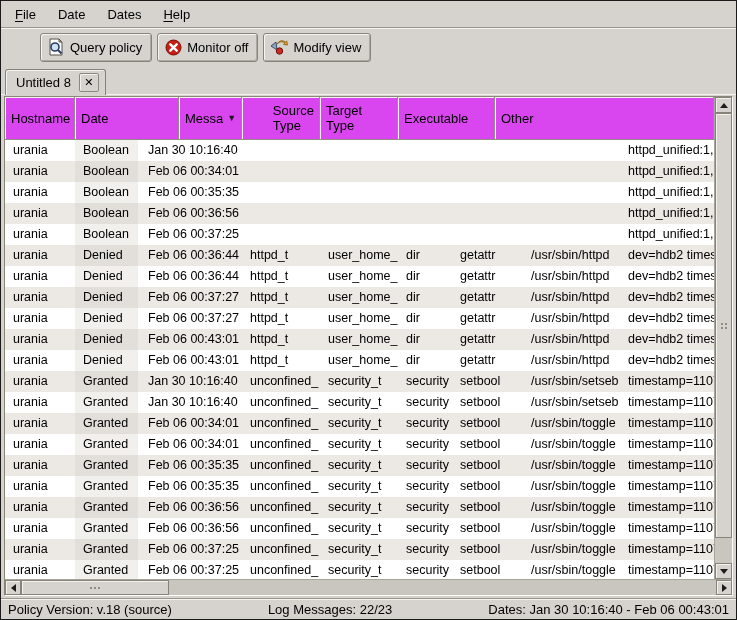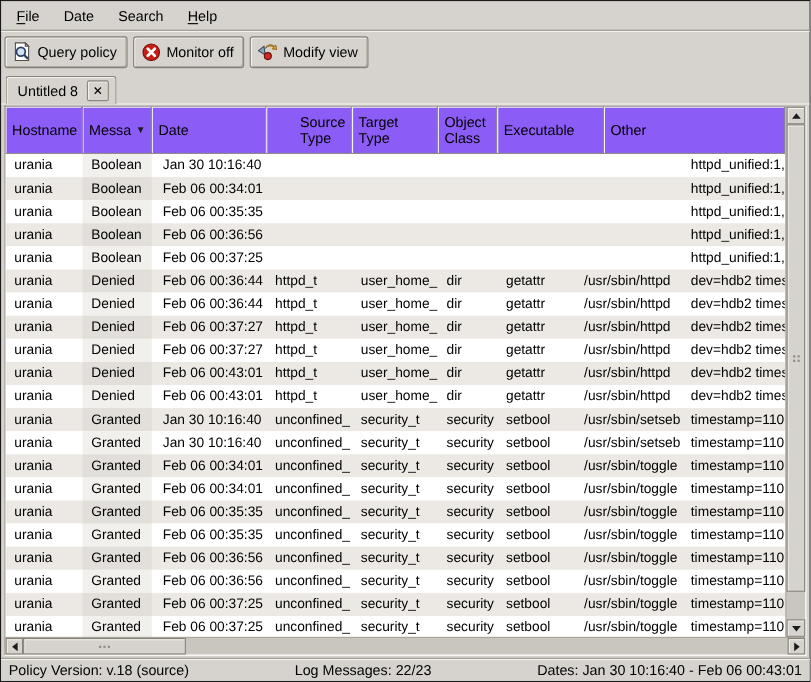--- a/index.html
+++ b/index.html
@@ -9,21 +9,21 @@
   .window { width:737px; height:620px; background:#d6d3ce; border:1px solid #1a1a1a;
             display:flex; flex-direction:column; }
 
   
   .menubar { height:27px; display:flex; align-items:center; padding-left:6px;
              border-bottom:1px solid #9a968c; box-shadow:0 1px 0 #f6f4f1; flex:0 0 auto; }
   .menu-item { padding:3px 8px; margin-right:6px; cursor:default; }
   .menu-item u { text-underline-offset:2px; }
 
   
-  .toolbar { height:38px; display:flex; align-items:center; padding:4px 3px; gap:5px; flex:0 0 auto; }
+  .toolbar { height:38px; display:flex; align-items:center; padding:4px 3px; gap:5px; flex:0 0 auto;margin-left:36px; }
   .tb-btn { display:flex; align-items:center; gap:5px; height:29px; padding:0 9px 0 6px;
             background:#d6d3ce; border:1px solid #87837a; border-radius:3px;
             box-shadow:inset 1px 1px 0 #f7f5f2, inset -1px -1px 0 #aeaaa2; cursor:default;
             font-size:13px; color:#000; font-family:inherit; }
   .tb-icon { width:18px; height:18px; display:inline-flex; align-items:center; justify-content:center; }
 
   
   .tabbar { height:28px; display:flex; align-items:flex-end; padding-left:4px; flex:0 0 auto; }
   .tab { height:26px; display:flex; align-items:center; gap:8px; padding:0 6px 0 10px;
          background:#d6d3ce; border:1px solid #87837a; border-bottom:none;
@@ -35,21 +35,21 @@
 
   
   .notebook { flex:1 1 auto; padding:1px 3px 2px 3px; border-top:1px solid #f3f1ed; min-height:0;
               display:flex; flex-direction:column; }
   .table-frame { flex:1; border:1px solid; border-color:#8a8679 #fdfcfa #fdfcfa #8a8679;
                  background:#fff; display:flex; flex-direction:column; min-height:0; }
   .scroll-wrap { flex:1; display:flex; min-height:0; }
   .table-main { flex:1; display:flex; flex-direction:column; overflow:hidden; }
 
   .thead { height:43px; display:flex; flex:0 0 auto; background:#d6d3ce; }
-  .th { display:flex; align-items:center; padding:0 5px 0 6px; background:#8b5cf6;
+  .th { display:flex; align-items:center; padding:0 5px 0 6px; background:#d946ef;
         border-right:1px solid #928e85; border-bottom:1px solid #928e85;
         box-shadow:inset 1px 1px 0 #f6f4f1; white-space:pre-line; line-height:15px;
         overflow:hidden; cursor:default; }
   .sort-arrow { margin-left:auto; font-size:9px; padding-left:4px; color:#1c1c1c; }
 
   .tbody { flex:1; background:#fff; overflow:hidden; }
   .tr { display:flex; height:21px; }
   .td { line-height:21px; padding-left:8px; white-space:nowrap; overflow:hidden;
         font-size:12.5px; }
   .td.date-col { padding-left:10px; }
@@ -86,21 +86,21 @@
                box-shadow:0 1px 0 #f6f4f1 inset; background:#d6d3ce; }
 </style>
 </head>
 <body>
 
 <div class="window">
 
   <div class="menubar">
       <span class="menu-item"><u>F</u>ile</span>
       <span class="menu-item">Date</span>
-      <span class="menu-item">Search</span>
+      <span class="menu-item">Dates</span>
       <span class="menu-item"><u>H</u>elp</span>
     </div>
 
   <div class="toolbar">
     <button class="tb-btn">
       <span class="tb-icon">
         <svg width="18" height="18" viewBox="0 0 18 18">
           <path d="M3 1 h9 l3 3 v13 h-12 z" fill="#ffffff" stroke="#55514a" stroke-width="1"></path>
           <path d="M12 1 v3 h3 z" fill="#c9c6c0" stroke="#55514a" stroke-width="1"></path>
           <circle cx="8" cy="9" r="4" fill="#cfe2f0" stroke="#2b3e66" stroke-width="1.6"></circle>
@@ -136,28 +136,26 @@
       <span class="tab-close">✕</span>
     </div>
   </div>
 
   <div class="notebook">
     <div class="table-frame">
       <div class="scroll-wrap">
         <div class="table-main">
           <div class="thead" id="thead">
               <div class="th" style="width: 70px; flex: 0 0 70px;"><span>Hostname</span></div>
+              <div class="th" style="width: 104px; flex: 0 0 104px;"><span>Date</span></div>
               <div class="th" style="width: 63px; flex: 0 0 63px;"><span>Messa</span><span class="sort-arrow">▼</span></div>
-              <div class="th" style="width: 104px; flex: 0 0 104px;"><span>Date</span></div>
               <div class="th" style="width: 78px; flex: 0 0 78px; justify-content: flex-end;"><span>Source
 Type</span></div>
               <div class="th" style="width: 78px; flex: 0 0 78px;"><span>Target
 Type</span></div>
-              <div class="th" style="width: 54px; flex: 0 0 54px;"><span>Object
-Class</span></div>
               <div class="th" style="width: 97px; flex: 0 0 97px;"><span>Executable</span></div>
               <div class="th" style="width: 94px; flex: 1 0 94px;"><span>Other</span></div>
             </div>
           <div class="tbody" id="tbody">
               <div class="tr">
                 <div class="td" style="flex: 0 0 70px;">urania</div>
                 <div class="td sorted" style="flex: 0 0 63px;">Boolean</div>
                 <div class="td date-col" style="flex: 0 0 104px;">Jan 30 10:16:40</div>
                 <div class="td" style="flex: 0 0 78px;"></div>
                 <div class="td" style="flex: 0 0 78px;"></div>

